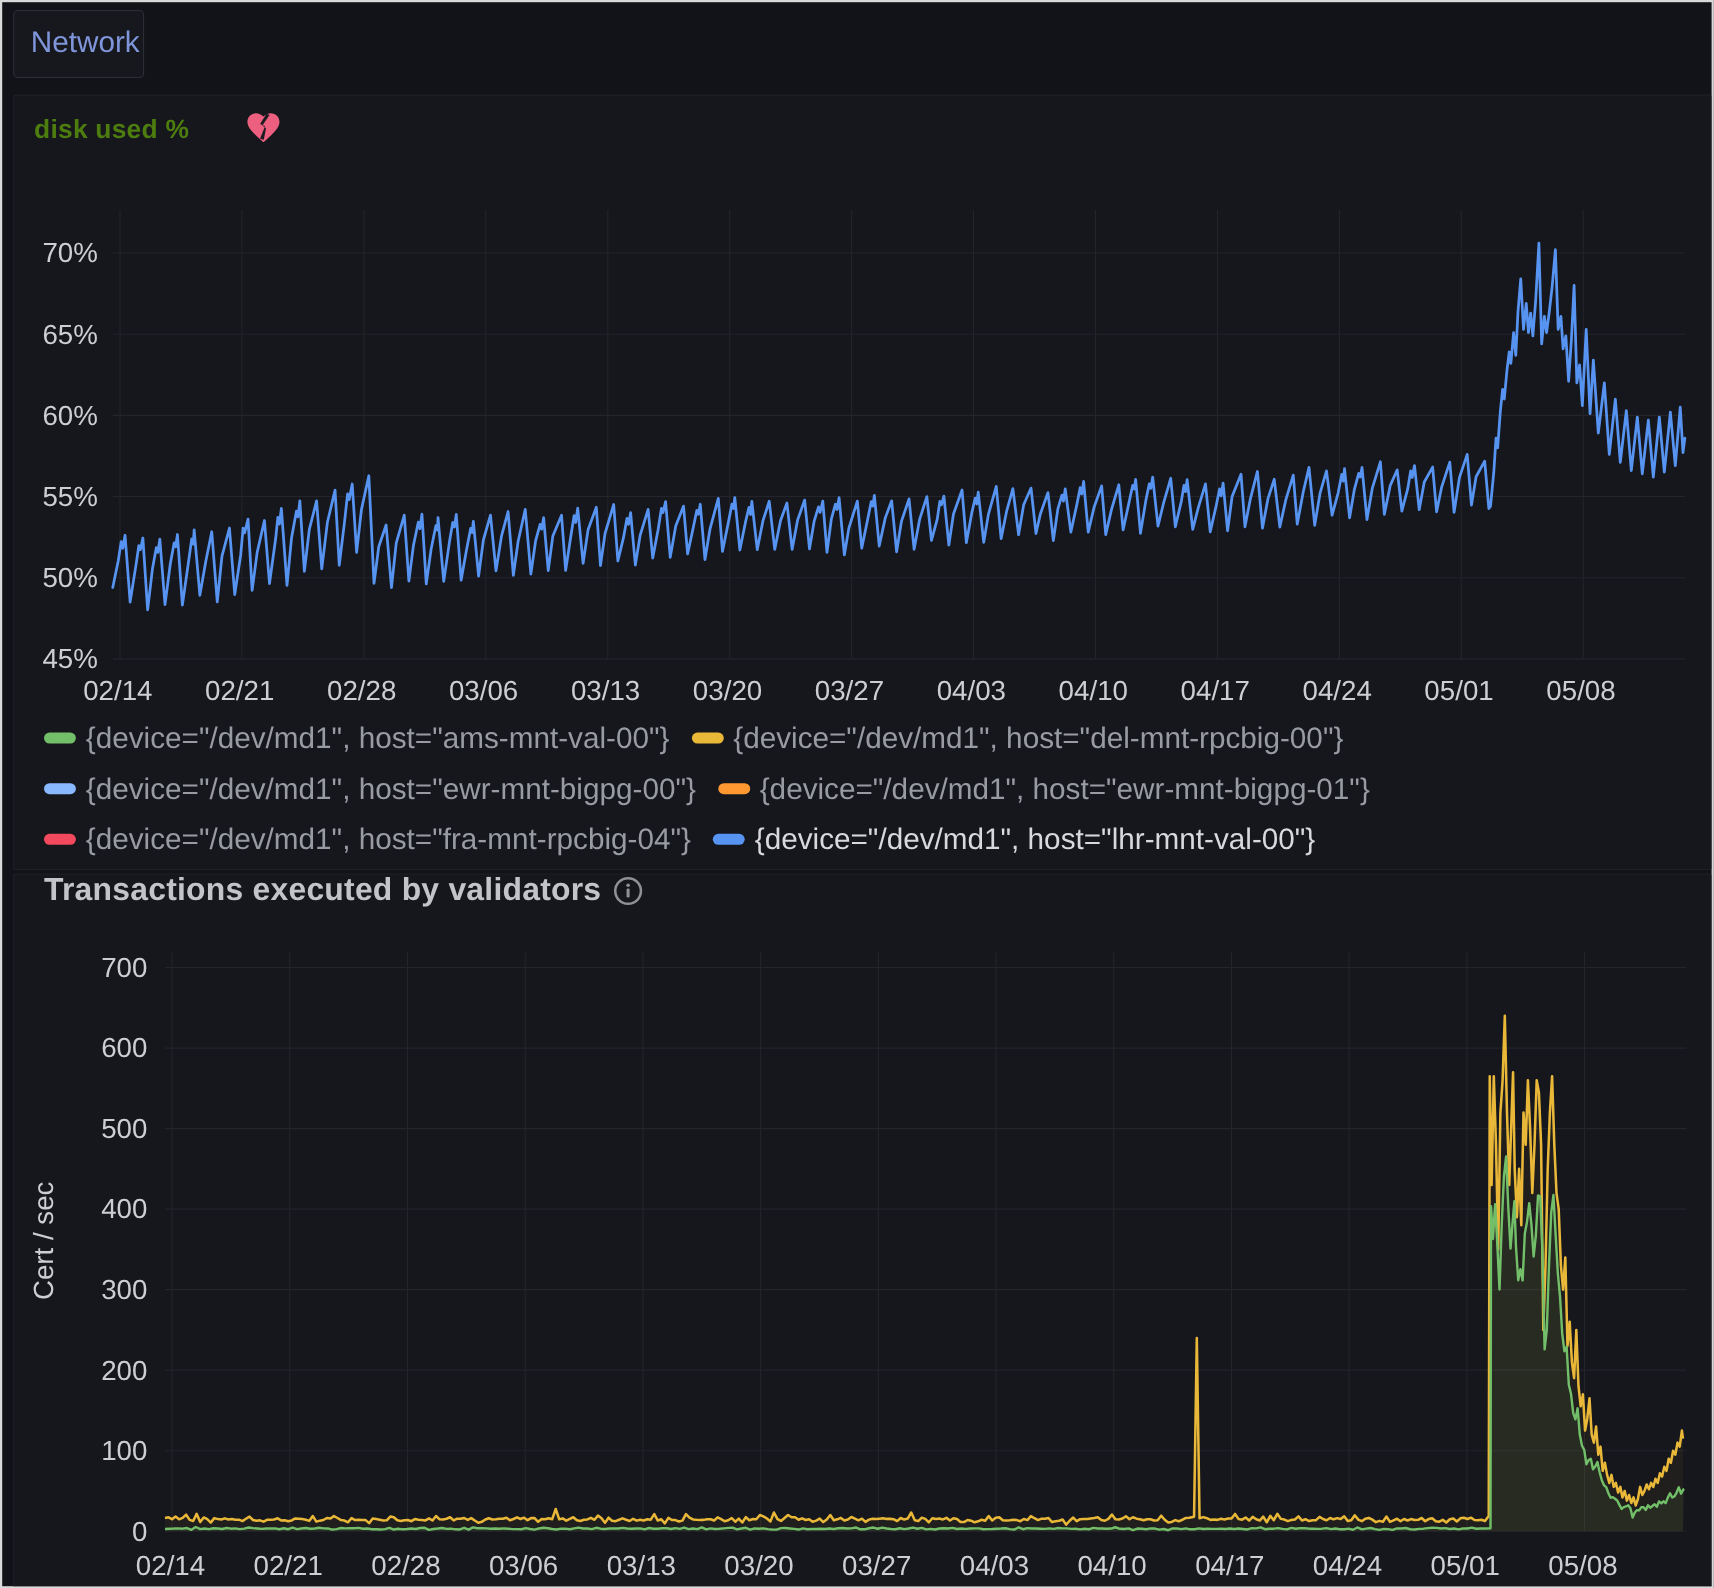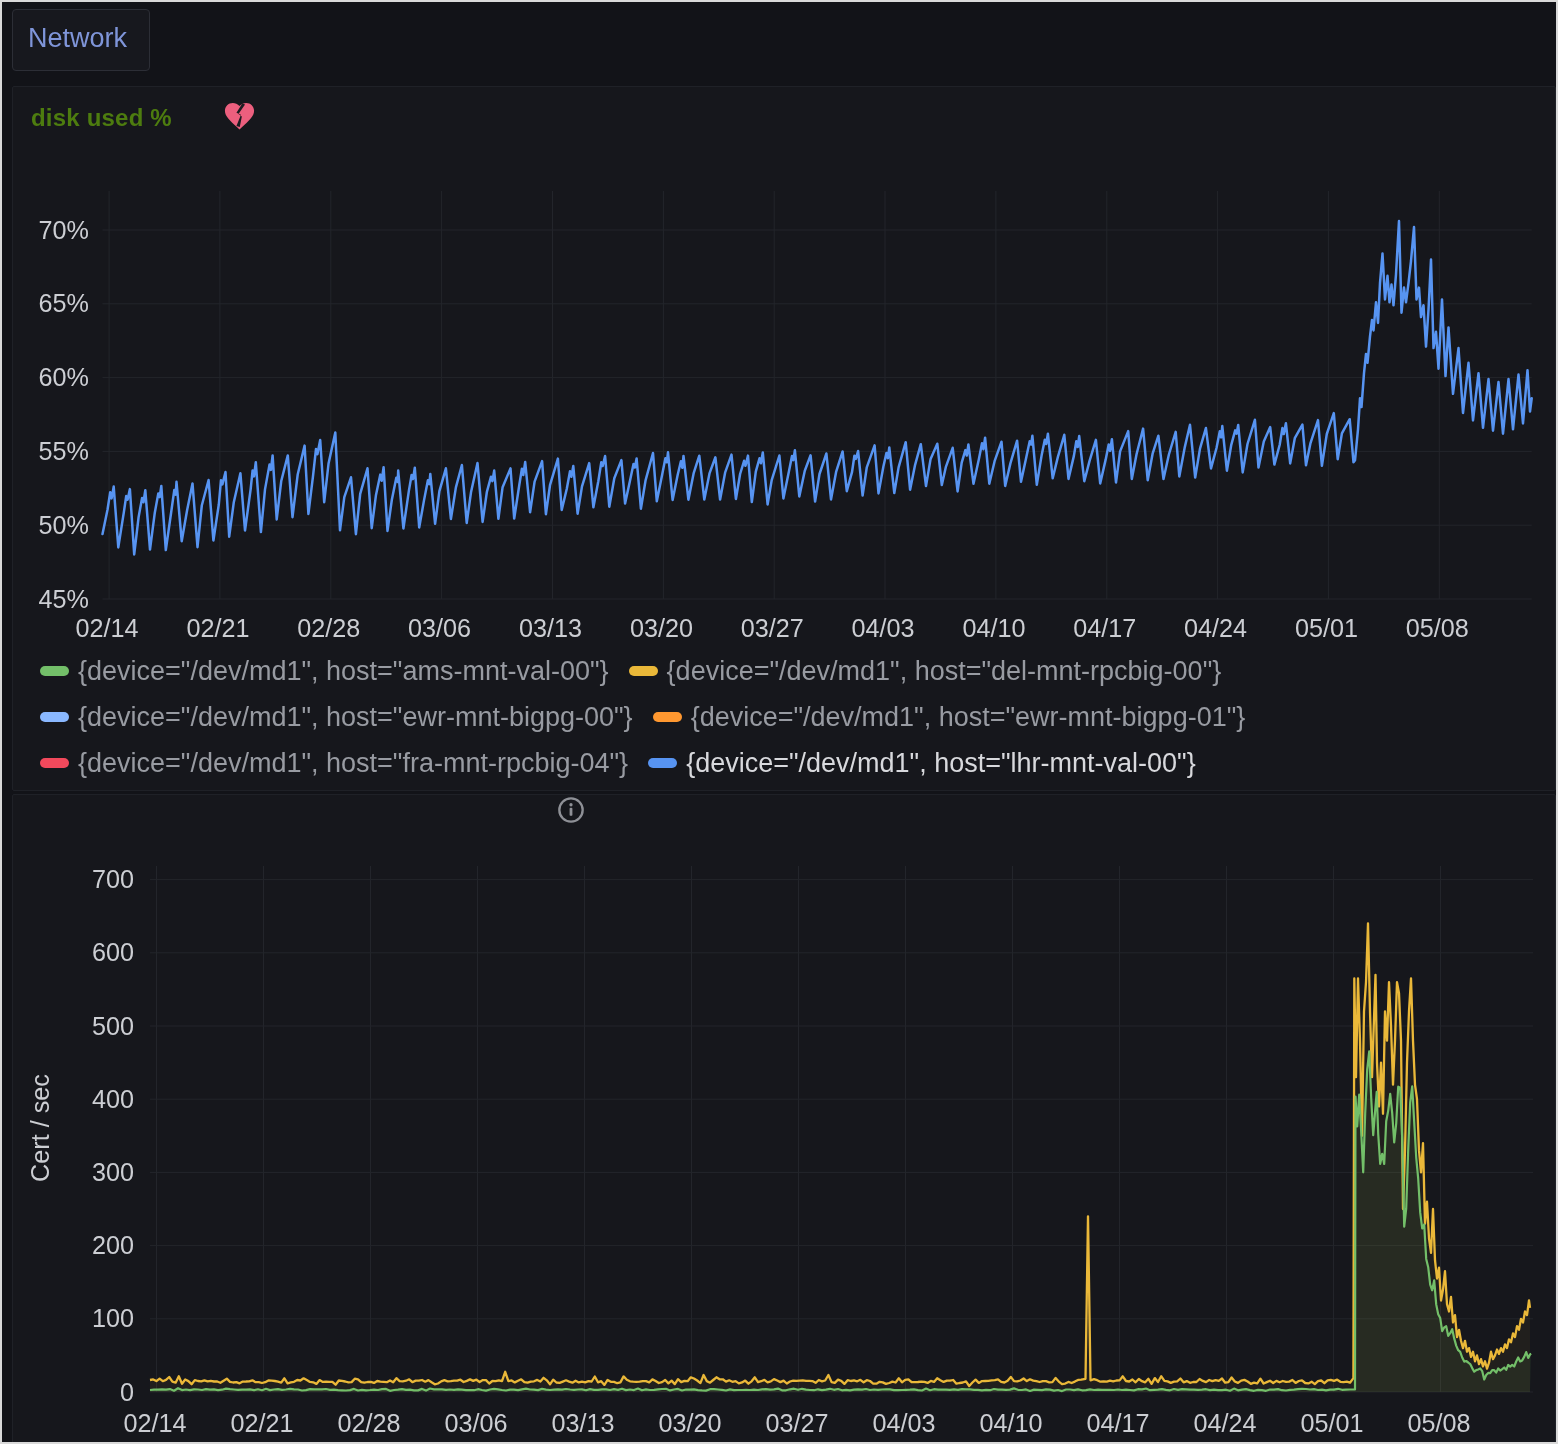--- a/index.html
+++ b/index.html
@@ -3,21 +3,21 @@
 <meta charset="utf-8">
 <style>
   * { margin:0; padding:0; box-sizing:border-box; }
   html,body { width:1558px; height:1444px; background:#d9d9d9; }
   #root {
     position:absolute; left:0; top:0; width:1558px; height:1444px;
     background:#121318; border:2px solid #d9d9d9;
     font-family:"Liberation Sans", sans-serif; overflow:hidden;
   }
   .varlabel {
-    position:absolute; left:10px; top:7px; width:138px; height:62px;
+    position:absolute; left:10px; top:7px; width:119px; height:62px;
     background:#17181e; border:1px solid #2c2e36; border-radius:4px;
     color:#7f95d9; font-size:27px; font-weight:500;
     display:flex; align-items:center; padding-left:15px; padding-bottom:4px;
   }
   .varvalue {
     position:absolute; left:154px; top:7px; width:176px; height:62px;
     background:#0e0f14; border:1px solid #2c2e36; border-radius:4px;
     color:#d5d6db; font-size:29px; font-weight:400;
     display:flex; align-items:center; padding-left:17px; padding-bottom:4px;
   }
@@ -101,20 +101,21 @@
       <path d="M89.5 447.1 L94.5 422.8 L97.2 405.3 L98.6 411.4 L100.7 399.6 L105.3 460.4 L110.9 424.9 L113.2 409.1 L114.6 412.7 L116.9 402.1 L121.2 467.4 L125.6 430.1 L129.1 410.9 L130.5 415.2 L132.3 403.2 L137.0 462.6 L141.8 425.7 L145.3 406.6 L146.7 410.1 L148.3 398.9 L152.8 463.1 L158.1 425.7 L161.3 403.0 L162.7 407.6 L163.5 394.8 L168.7 454.2 L174.1 423.2 L179.5 396.4 L184.5 460.2 L188.8 418.5 L195.6 393.0 L200.4 453.5 L205.8 417.5 L208.0 393.2 L209.4 397.4 L212.5 385.0 L216.2 449.7 L220.8 415.2 L227.4 386.2 L232.0 443.5 L237.6 402.6 L239.6 383.4 L241.0 389.4 L242.8 375.2 L247.9 445.1 L252.0 402.4 L256.5 377.6 L257.9 382.9 L259.6 368.4 L263.7 432.4 L268.2 394.3 L274.8 368.4 L279.5 430.2 L284.7 387.5 L291.6 358.6 L295.4 426.9 L300.1 388.3 L303.0 361.9 L304.4 367.2 L307.2 353.0 L311.2 415.2 L315.6 376.2 L322.3 345.5 L327.0 443.3 L331.3 410.1 L338.0 390.3 L342.9 447.2 L347.2 406.8 L354.5 381.3 L358.7 441.2 L362.9 408.6 L367.3 387.6 L368.7 393.7 L370.6 380.3 L374.5 443.9 L378.9 412.4 L383.3 390.8 L384.7 394.9 L385.2 383.5 L390.4 441.5 L395.9 403.6 L398.6 388.0 L400.0 392.1 L401.8 380.7 L406.2 440.5 L411.0 413.4 L414.9 393.3 L416.3 397.1 L417.3 386.9 L422.1 436.8 L426.4 404.1 L432.9 381.3 L437.9 432.0 L442.9 400.4 L448.9 378.0 L453.7 436.0 L458.0 405.3 L464.5 376.0 L469.6 434.9 L473.9 404.8 L478.0 389.7 L479.4 394.1 L481.2 383.6 L485.4 431.8 L489.6 400.2 L497.5 381.4 L501.2 431.6 L506.1 399.3 L508.9 381.8 L510.3 388.0 L512.2 375.0 L517.1 425.2 L521.6 394.6 L529.1 374.1 L532.9 427.2 L537.0 398.2 L544.9 371.6 L548.7 423.0 L553.8 401.8 L557.0 384.2 L558.4 389.7 L560.3 379.0 L564.6 426.7 L569.0 399.4 L576.2 376.1 L580.4 420.3 L585.3 394.3 L588.3 375.2 L589.7 379.0 L592.1 369.0 L596.3 419.7 L601.3 391.2 L608.4 373.1 L612.1 416.6 L617.2 392.8 L620.5 376.9 L621.9 380.5 L623.6 371.4 L627.9 421.7 L632.5 393.7 L640.0 366.0 L643.8 414.3 L649.1 388.1 L652.4 371.2 L653.8 375.3 L655.0 365.3 L659.6 413.0 L664.7 387.7 L667.9 374.2 L669.3 380.8 L670.5 368.9 L675.4 412.7 L680.6 386.4 L686.3 368.7 L691.3 412.5 L696.6 386.1 L702.4 370.3 L707.1 412.5 L712.1 385.7 L718.5 367.6 L722.9 412.0 L727.1 387.0 L731.1 373.8 L732.5 378.8 L735.0 368.6 L738.8 415.1 L742.8 384.6 L746.5 371.3 L747.9 376.2 L749.8 365.4 L754.6 417.5 L758.7 393.1 L766.4 368.5 L770.4 411.4 L776.0 384.1 L779.0 369.1 L780.4 373.1 L781.9 363.3 L786.3 409.4 L791.8 383.8 L797.6 368.3 L802.1 414.6 L806.5 387.0 L813.4 366.5 L818.0 412.4 L823.1 384.9 L829.6 364.5 L833.8 404.2 L839.0 385.2 L841.4 368.8 L842.8 371.9 L845.1 364.0 L849.6 408.5 L853.8 380.3 L861.6 358.4 L865.5 406.4 L870.4 379.5 L873.5 365.9 L874.9 371.2 L876.3 360.4 L881.3 406.0 L885.6 380.4 L892.7 355.2 L897.1 402.7 L902.1 377.8 L907.8 357.2 L913.0 399.1 L917.6 371.9 L924.3 356.7 L928.8 398.0 L932.8 380.2 L939.7 360.8 L944.6 404.4 L948.7 375.6 L952.4 363.1 L953.8 368.6 L955.4 357.4 L960.5 396.8 L965.8 372.4 L969.0 356.3 L970.4 362.2 L972.1 350.7 L976.3 396.7 L981.6 374.2 L988.5 354.7 L992.2 399.0 L997.4 376.4 L1004.1 353.7 L1008.0 394.8 L1013.4 369.7 L1016.7 354.3 L1018.1 357.6 L1019.4 348.8 L1023.8 397.8 L1028.7 367.9 L1031.8 352.8 L1033.2 357.0 L1034.9 346.7 L1039.7 391.3 L1044.9 369.9 L1051.3 347.8 L1055.5 391.9 L1060.9 368.9 L1063.3 354.3 L1064.7 360.0 L1066.2 349.1 L1071.3 394.2 L1076.5 374.1 L1082.9 352.9 L1087.2 396.5 L1092.7 372.4 L1095.7 357.5 L1097.1 363.9 L1098.9 352.2 L1103.0 395.5 L1107.1 364.4 L1115.2 344.1 L1118.8 391.9 L1123.6 367.0 L1130.1 341.6 L1134.7 393.2 L1139.7 366.3 L1145.4 348.7 L1150.5 392.1 L1155.9 367.5 L1162.7 344.9 L1166.3 389.5 L1171.8 360.1 L1177.0 337.8 L1182.2 390.6 L1187.0 361.6 L1192.9 341.0 L1198.0 381.4 L1203.5 361.0 L1206.8 344.2 L1208.2 350.4 L1209.3 339.1 L1213.9 383.7 L1218.2 358.2 L1222.2 343.4 L1223.6 346.7 L1225.2 337.9 L1229.7 385.4 L1234.5 357.0 L1241.9 332.8 L1245.5 380.6 L1250.8 354.5 L1257.2 340.1 L1261.4 377.6 L1266.7 357.7 L1269.4 341.1 L1270.8 347.1 L1272.9 336.2 L1277.2 376.4 L1281.8 351.2 L1289.4 337.6 L1293.0 378.3 L1297.5 356.1 L1305.0 333.1 L1308.9 378.8 L1313.8 347.0 L1320.8 326.1 L1324.7 372.2 L1328.9 346.4 L1336.7 332.2 L1340.5 375.3 L1342.0 373.3 L1345.0 342.3 L1347.0 311.3 L1348.5 320.1 L1351.0 286.2 L1353.0 267.0 L1354.5 275.8 L1357.0 249.3 L1359.0 233.0 L1360.5 243.4 L1363.0 215.3 L1365.0 236.0 L1367.0 196.1 L1369.5 166.6 L1372.0 212.4 L1374.5 188.8 L1376.5 215.3 L1378.5 197.6 L1380.5 218.3 L1383.0 187.3 L1386.0 134.1 L1388.5 225.7 L1391.0 200.6 L1393.0 215.3 L1395.5 196.1 L1398.0 174.0 L1401.0 140.0 L1403.5 212.4 L1406.0 200.6 L1408.0 230.1 L1410.5 218.3 L1413.0 259.6 L1415.5 222.7 L1418.0 172.5 L1420.5 261.1 L1423.0 244.8 L1425.5 281.7 L1429.0 212.4 L1432.5 289.1 L1435.5 240.4 L1440.0 306.8 L1445.5 261.1 L1450.0 326.0 L1455.5 275.8 L1460.0 333.4 L1465.5 286.2 L1470.0 340.8 L1475.5 292.1 L1480.0 343.7 L1485.5 295.0 L1490.0 346.7 L1495.5 292.1 L1500.0 342.3 L1505.5 287.6 L1510.0 336.4 L1514.5 283.2 L1517.0 324.5 L1518.7 311.3" fill="none" stroke="#5794f2" stroke-width="2.5" stroke-linejoin="round" stroke-linecap="round"></path>
     </svg>
     <div class="legend">
       <div class="legrow"><span class="sw" style="background:#73bf69"></span>{device="/dev/md1", host="ams-mnt-val-00"}<span class="li2"><span class="sw" style="background:#eab839"></span>{device="/dev/md1", host="del-mnt-rpcbig-00"}</span></div>
       <div class="legrow"><span class="sw" style="background:#8ab8ff"></span>{device="/dev/md1", host="ewr-mnt-bigpg-00"}<span class="li2"><span class="sw" style="background:#ff9830"></span>{device="/dev/md1", host="ewr-mnt-bigpg-01"}</span></div>
       <div class="legrow"><span class="sw" style="background:#f2495c"></span>{device="/dev/md1", host="fra-mnt-rpcbig-04"}<span class="li2 hl"><span class="sw" style="background:#5794f2"></span>{device="/dev/md1", host="lhr-mnt-val-00"}</span></div>
     </div>
   </div>
 
   <div id="p2" class="panel">
+    <div class="ptitle2">Transactions executed by validators</div>
     <svg width="28" height="28" viewBox="0 0 24 24" style="position:absolute;left:544px;top:1px">
       <circle cx="12" cy="12" r="10" fill="none" stroke="#8e9096" stroke-width="2"></circle>
       <circle cx="12" cy="7.5" r="1.4" fill="#8e9096"></circle>
       <rect x="10.8" y="10" width="2.4" height="7" rx="1" fill="#8e9096"></rect>
     </svg>
     <svg class="chart" width="1542" height="648" viewBox="0 0 1542 648">
       <g class="grid">
         <line x1="143.5" y1="71" x2="143.5" y2="597.0" stroke="#1c1e23"></line>
           <line x1="250.5" y1="71" x2="250.5" y2="597.0" stroke="#1c1e23"></line>
           <line x1="357.5" y1="71" x2="357.5" y2="597.0" stroke="#1c1e23"></line>

